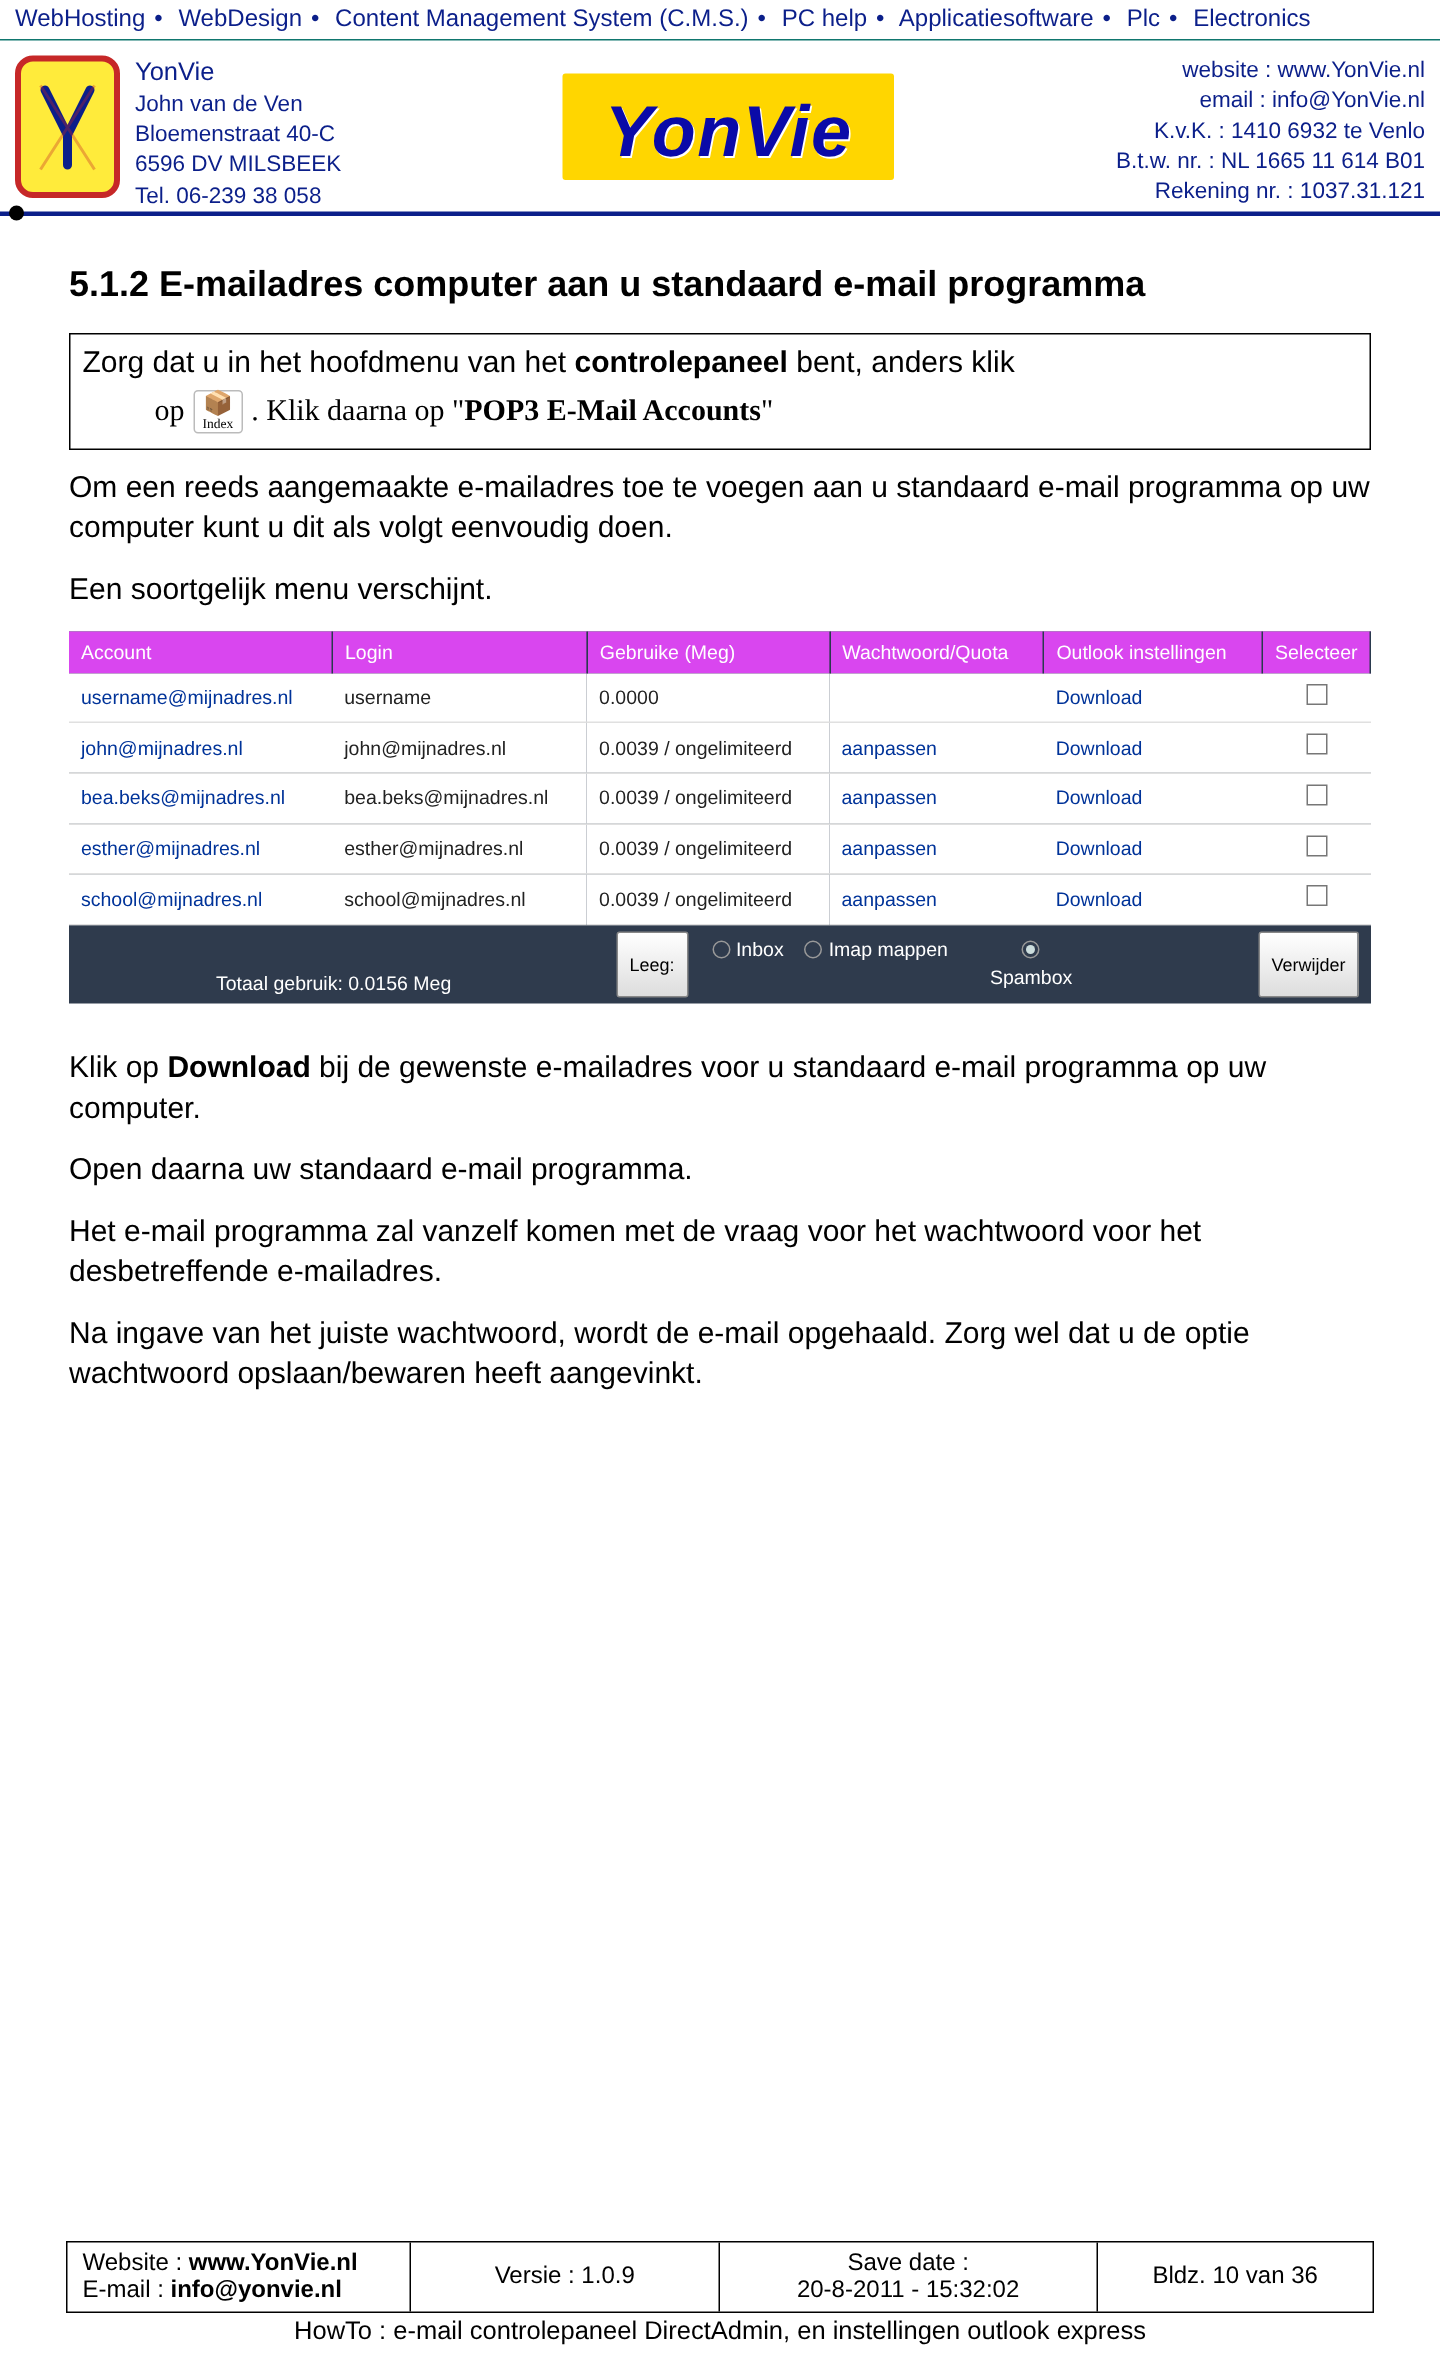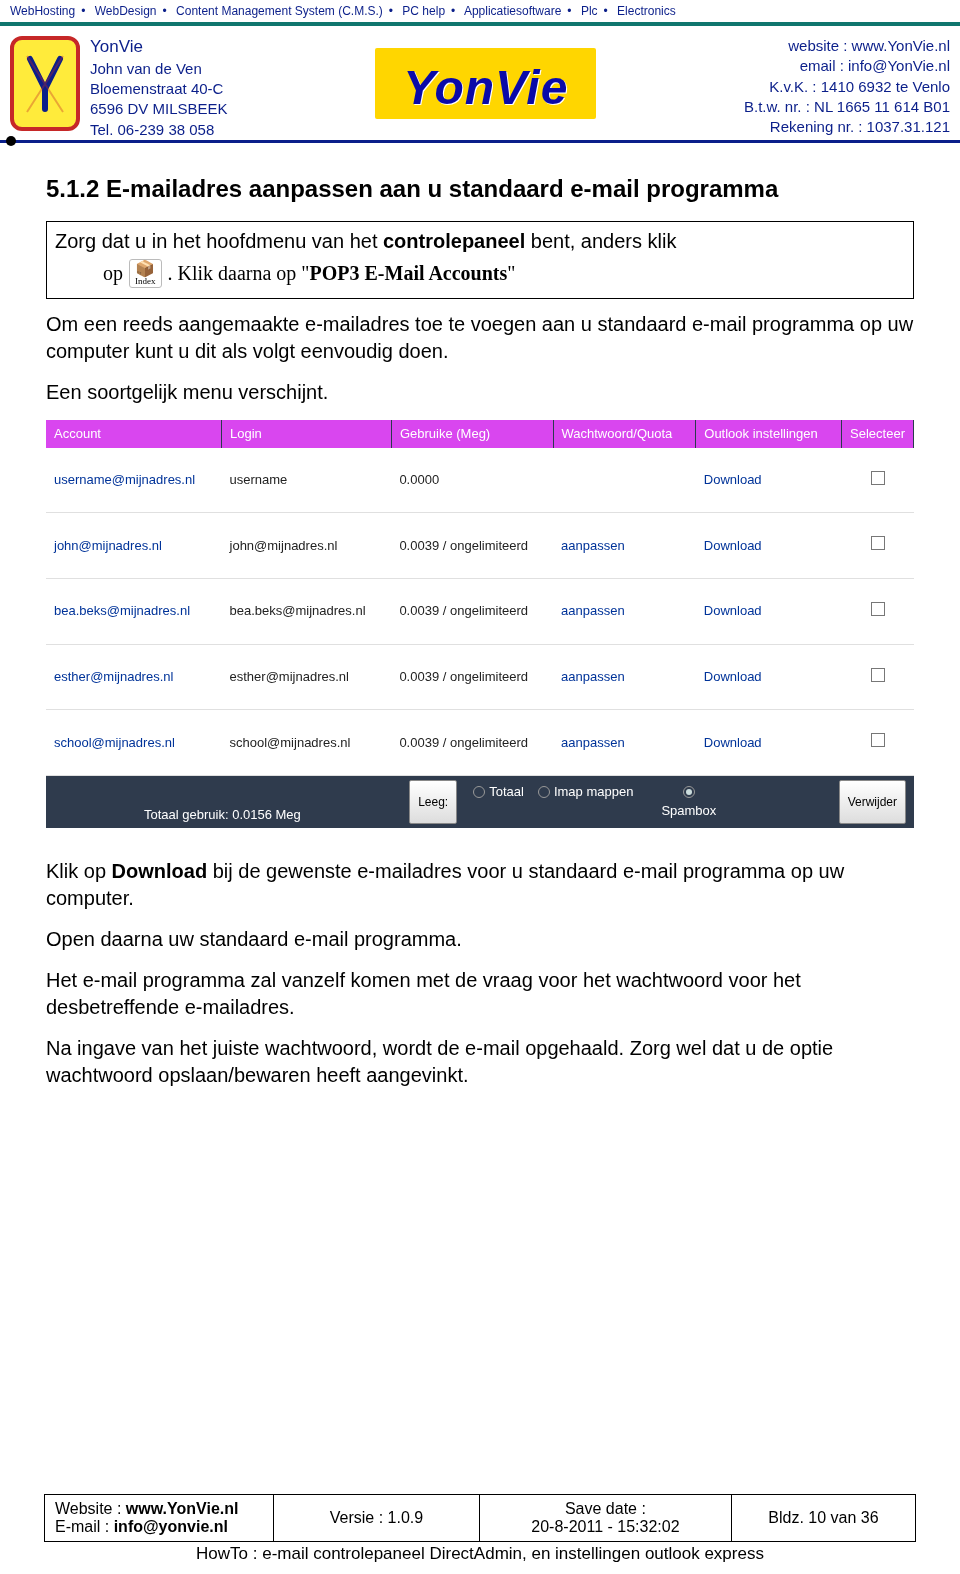--- a/index.html
+++ b/index.html
@@ -6,25 +6,25 @@
   body {
     font-family: Arial, Helvetica, sans-serif;
     background: #fff;
     width: 960px;
     height: 1574px;
     position: relative;
     color: #000;
   }
   
   .topnav {
-    font-size: 12px;
+    font-size: 16px;
     padding: 4px 10px;
     color: #0b1f8a;
     font-weight: 500;
-    border-bottom: 4px solid #0f766e;
+    border-bottom: 1px solid #0f766e;
   }
   .topnav span.sep { margin: 0 6px; }
   
   .header {
     display: flex;
     align-items: flex-start;
     padding: 10px 10px 0 10px;
     border-bottom: 3px solid #0b1f8a;
     position: relative;
   }
@@ -122,21 +122,21 @@
     background: #d946ef;
     text-align: left;
     padding: 5px 8px;
     font-weight: normal;
     font-size: 13px;
     border-right: 1px solid #2a3a4e;
   }
   .dirtable td {
     background: #fff;
     color: #222;
-    padding: 23px 8px;
+    padding: 7px 8px;
     border-bottom: 1px solid #e0e0e0;
     font-size: 13px;
     vertical-align: middle;
   }
   .dirtable td.link { color: #003399; }
   .dirtable td.cb { text-align:center; width:40px; }
   .cbx {
     display:inline-block; width:14px; height:14px;
     border:1px solid #777; background:#fff;
   }
@@ -233,21 +233,21 @@
     <div>website : www.YonVie.nl</div>
     <div>email : info@YonVie.nl</div>
     <div>K.v.K. : 1410 6932 te Venlo</div>
     <div>B.t.w. nr. : NL 1665 11 614 B01</div>
     <div>Rekening nr. : 1037.31.121</div>
   </div>
   <div class="bullet-dot"></div>
 </div>
 
 <div class="content">
-  <div class="section-title">5.1.2  E-mailadres aanpassen aan u standaard e-mail programma</div>
+  <div class="section-title">5.1.2  E-mailadres computer aan u standaard e-mail programma</div>
 
   <div class="instr-box">
     <p>
       <span>Zorg dat u in het hoofdmenu van het </span><b>controlepaneel</b><span> bent, anders klik</span>
     </p>
     <div class="op-line">
       <span>op</span>
       <span class="index-btn">
         <span class="cube">📦</span>
         <span>Index</span>
@@ -315,21 +315,21 @@
             <td class="cb"><span class="cbx"></span></td>
           </tr>
         </tbody>
     </table>
     <div class="dirfooter">
       <div class="left">Totaal gebruik: 0.0156 Meg</div>
       <div class="mid">
         <button>Leeg:</button>
         <span id="radios"><span class="radio" style="margin-right: 14px;">
               <span class="dot"></span>
-              <span>Totaal</span>
+              <span>Inbox</span>
             </span><span class="radio" style="margin-right: 28px;">
               <span class="dot"></span>
               <span>Imap mappen</span>
             </span><span class="radio" style="margin-right: 14px; flex-direction: column;">
               <span class="dot on"></span>
               <span>Spambox</span>
             </span></span>
       </div>
       <button>Verwijder</button>
     </div>

